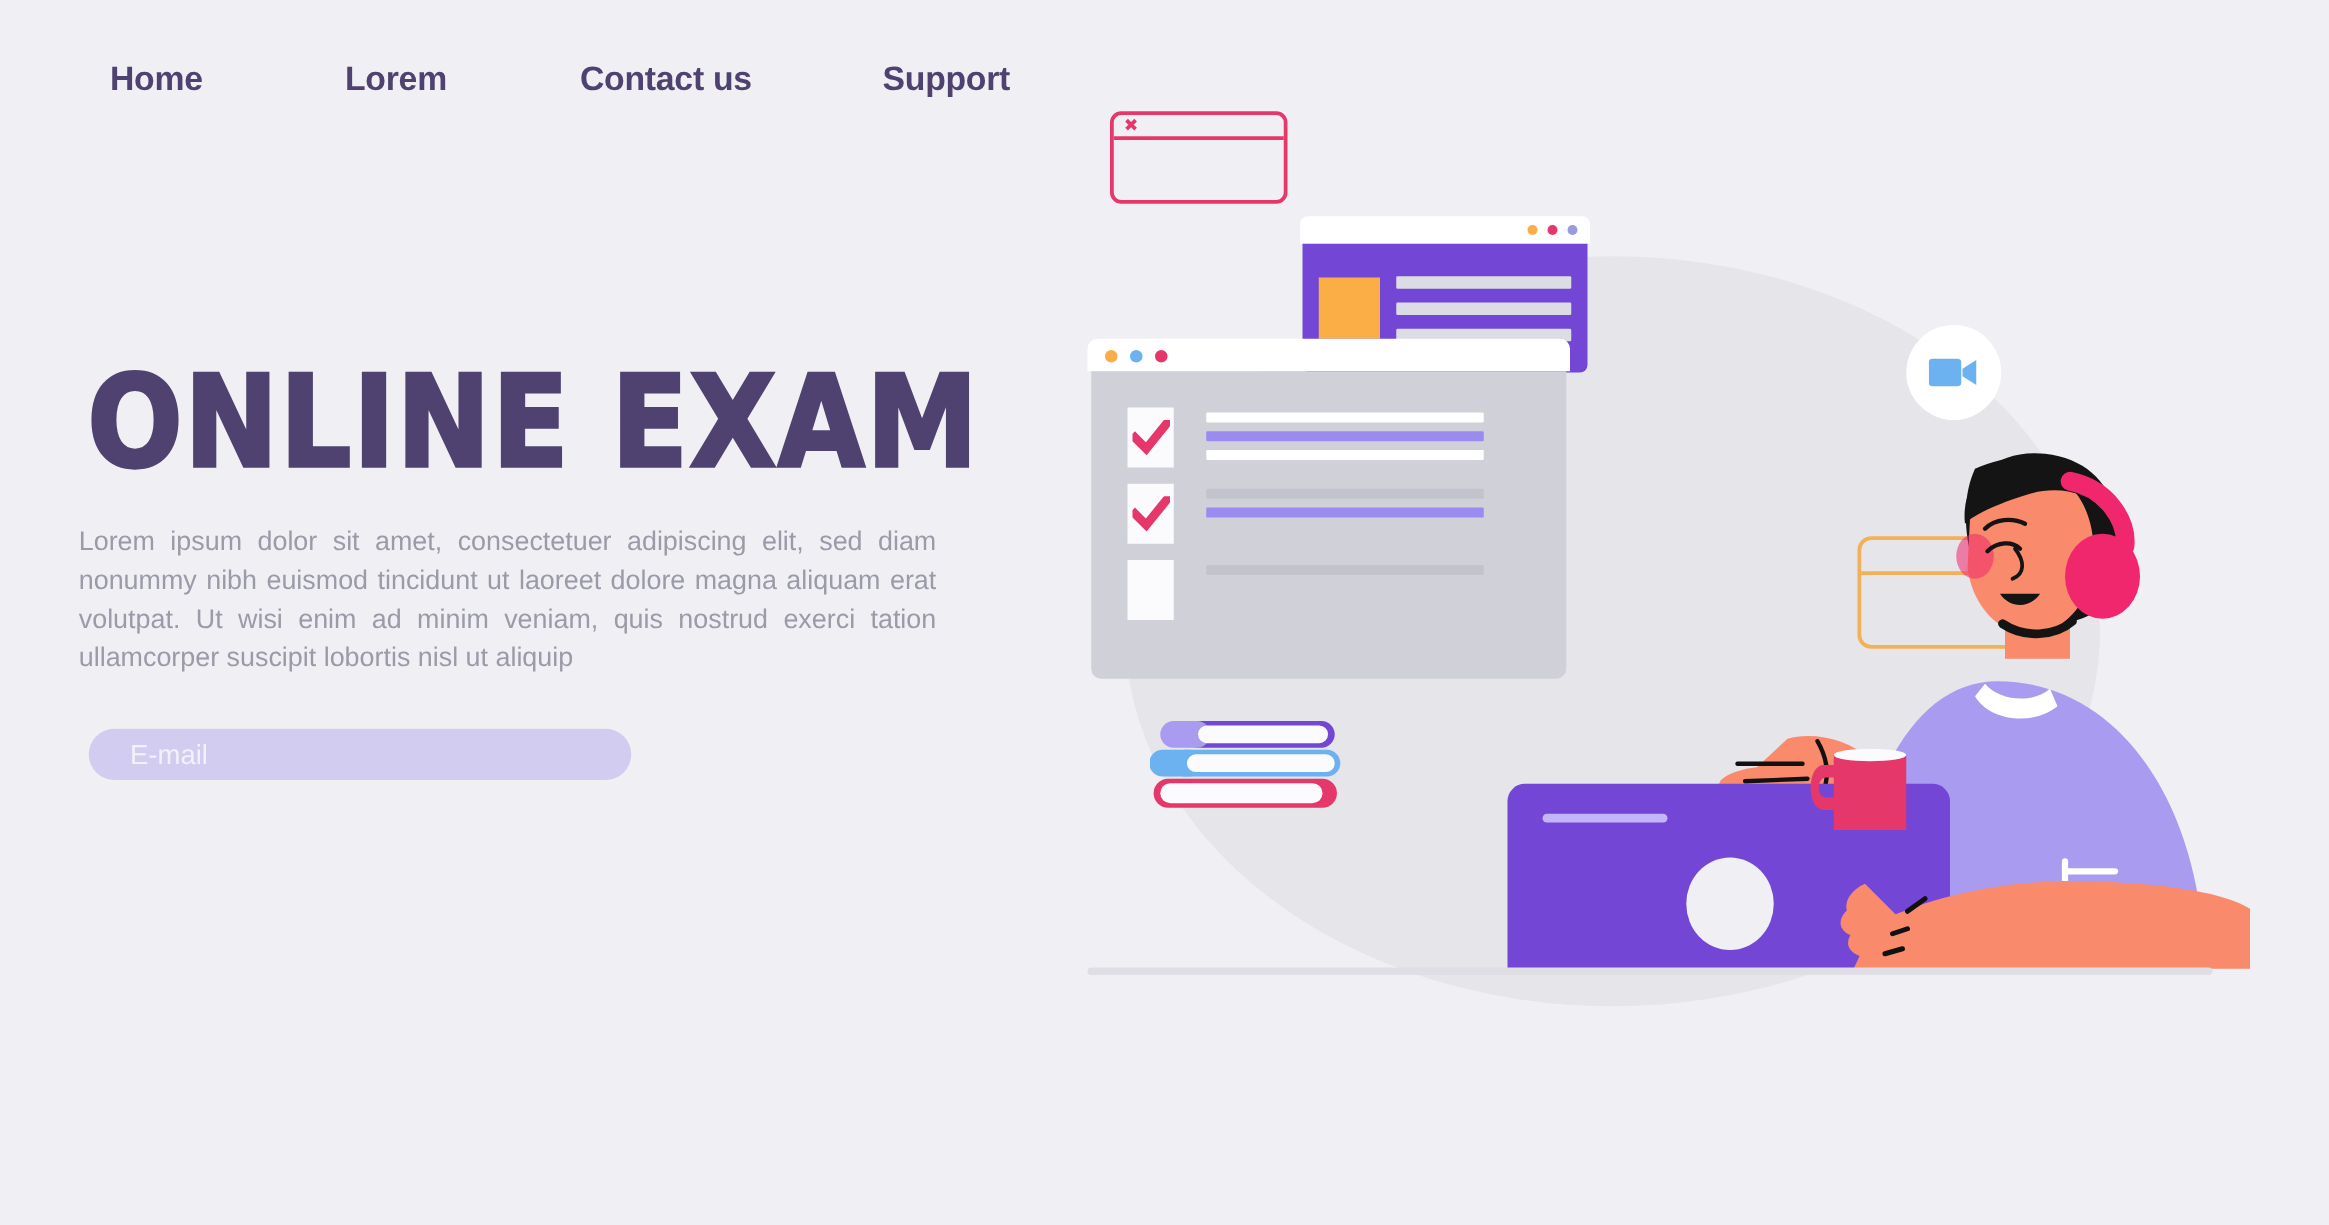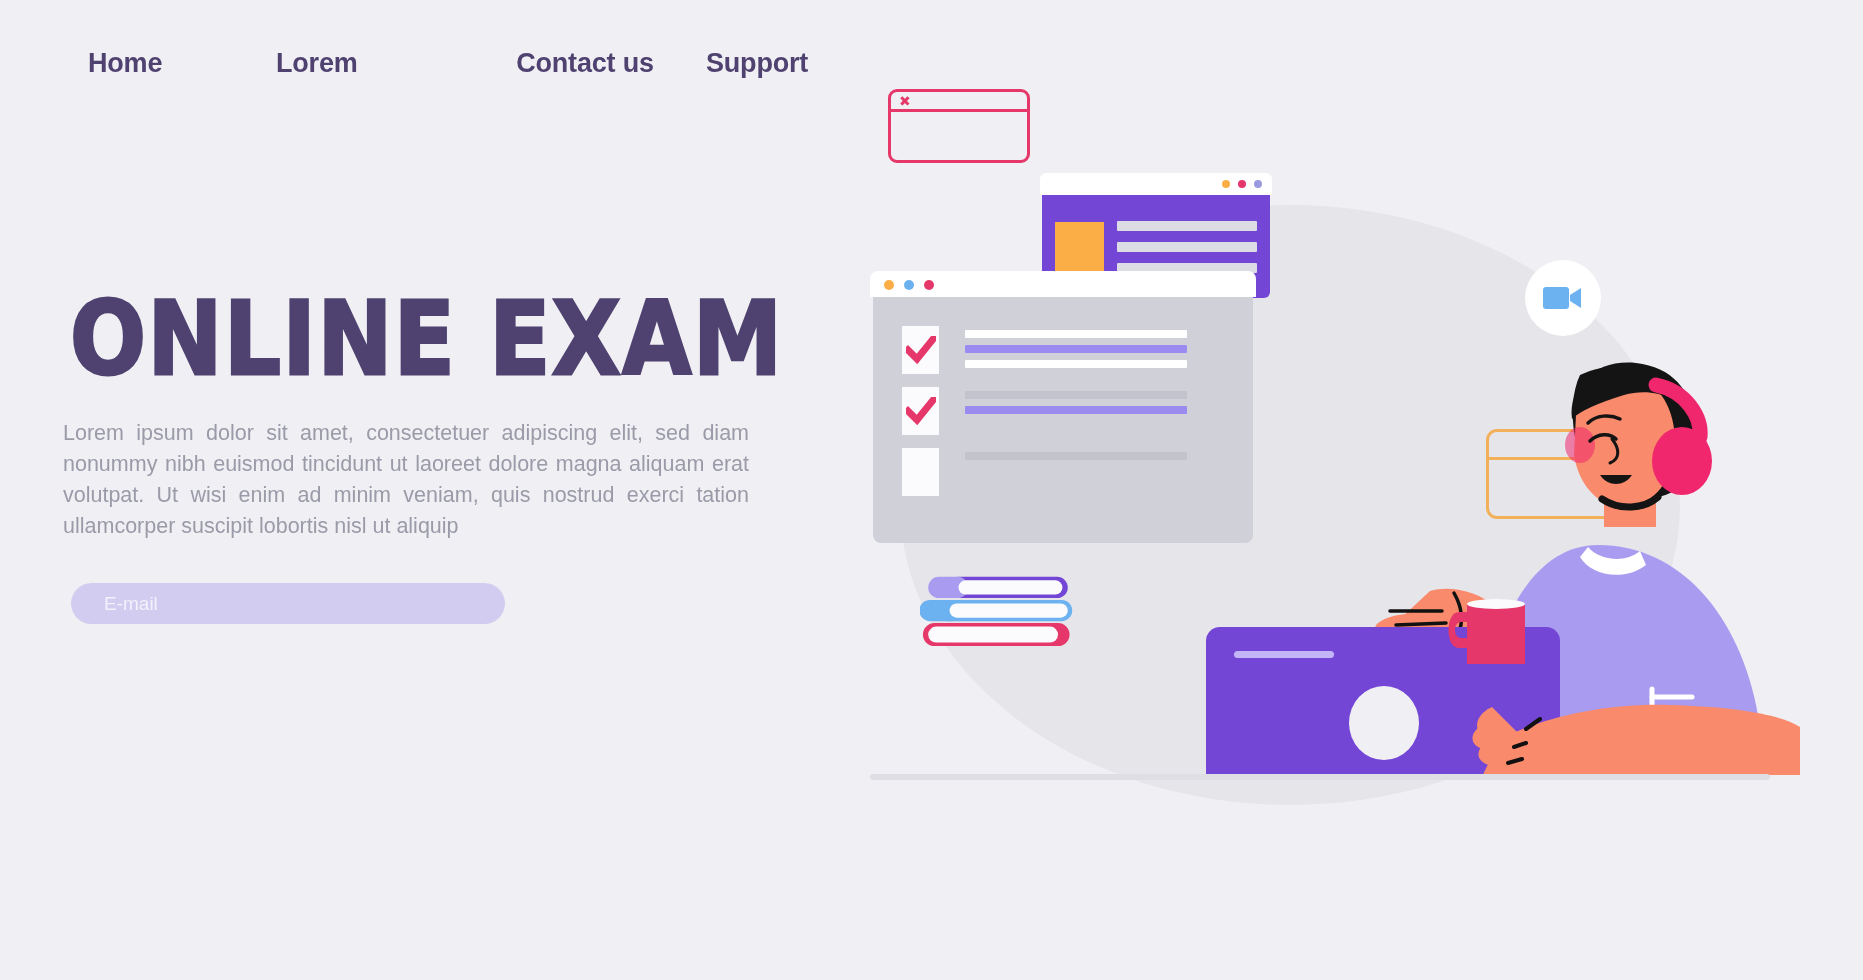--- a/index.html
+++ b/index.html
@@ -29,21 +29,21 @@
   .nav-item {
     font-size: 27px;
     font-weight: 700;
     color: #4f4270;
     letter-spacing: -0.2px;
     white-space: nowrap;
     cursor: pointer;
   }
   .nav-item:nth-child(1) { width: 188px; }
   .nav-item:nth-child(2) { width: 188px; }
-  .nav-item:nth-child(3) { width: 242px; text-align: center; }
+  .nav-item:nth-child(3) { width: 242px; }
   .nav-item:nth-child(4) { width: 180px; }
 
   
   .hero-title {
     position: absolute;
     left: 70px;
     top: 288px;
     font-size: 86px;
     line-height: 86px;
     font-weight: 900;
@@ -74,21 +74,21 @@
     display: flex;
     align-items: center;
   }
   .email-field {
     width: 434px;
     height: 41px;
     background: #d2cdf0;
     border: none;
     border-radius: 21px;
     padding: 0 33px;
-    font-size: 19px;
+    font-size: 22px;
     color: #6d28d9;
     font-family: "Liberation Sans", sans-serif;
     outline: none;
   }
   .email-field::placeholder { color: #f2f1fb; opacity: 1; }
   .subscribe-btn {
     margin-left: 29px;
     width: 222px;
     height: 41px;
     background: #fbad46;

